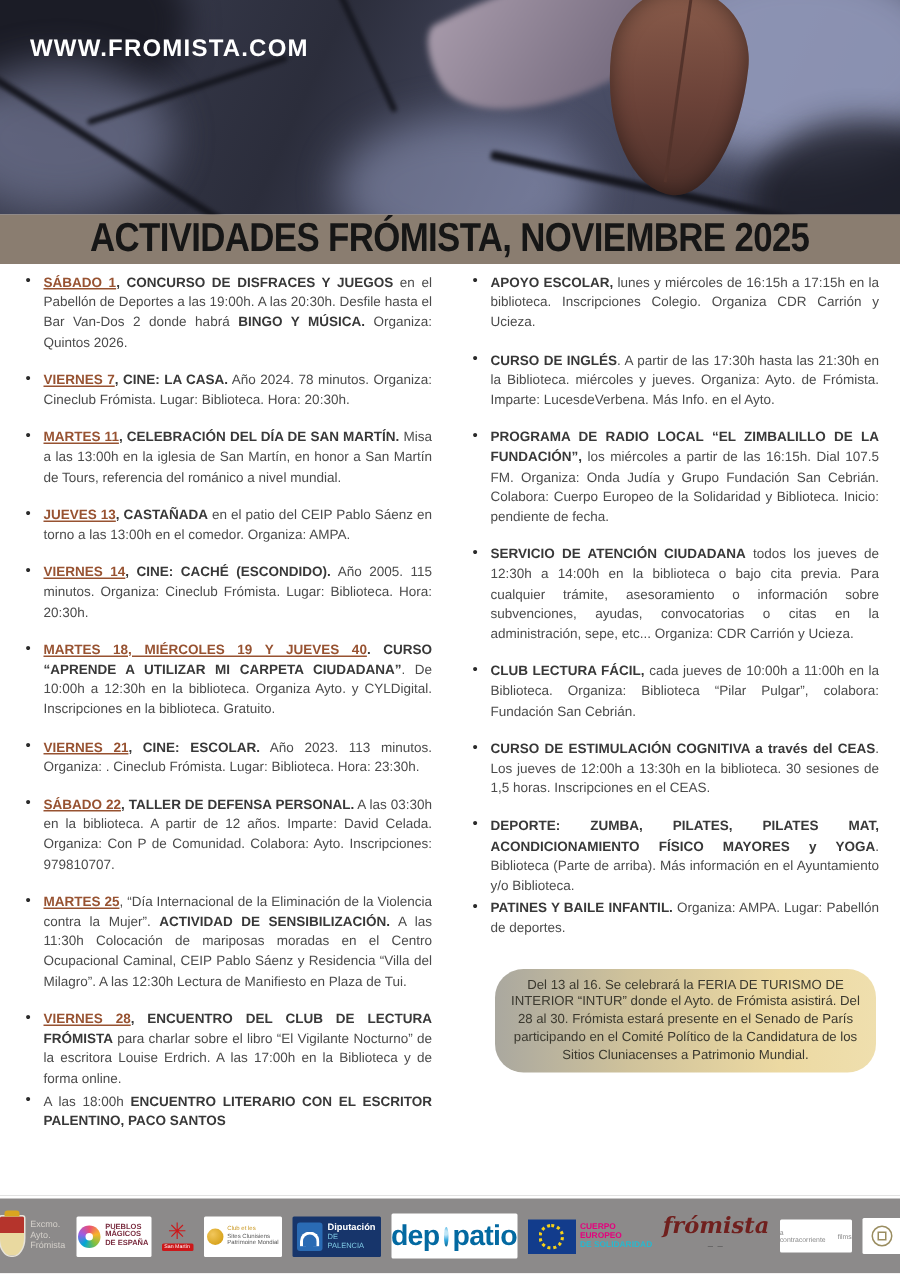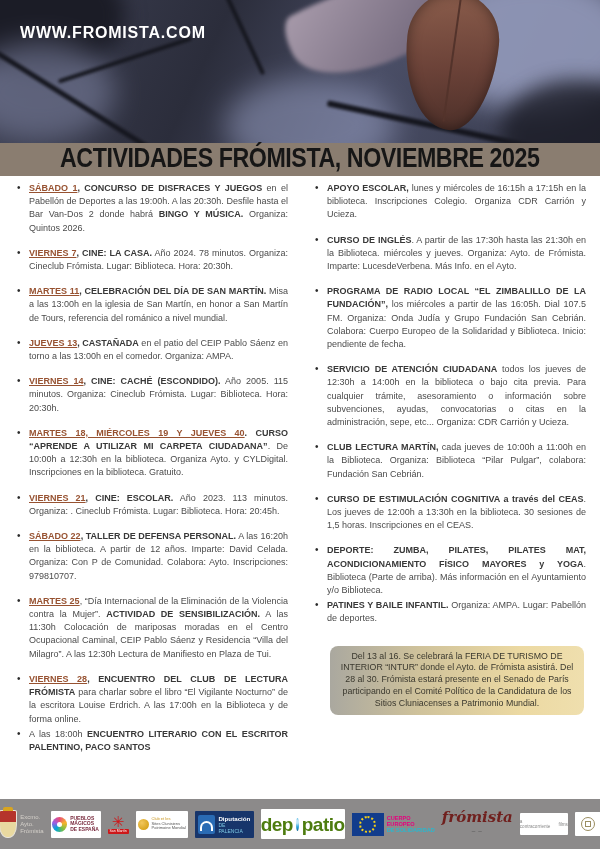--- a/index.html
+++ b/index.html
@@ -46,21 +46,21 @@
              display:flex; padding:6px 14px 0 16px; box-sizing:border-box; gap:26px; }
   .col { flex:1 1 0; }
   .event { position:relative; padding-left:13px; margin-bottom:12px; font-size:9px;
            line-height:13.2px; text-align:justify; color:#4b4b4b; }
   .event::before { content:"•"; position:absolute; left:1px; top:-1px; color:#2b2b2b; font-size:10px; }
   .event.tight { margin-bottom:2px; }
   .seg-date   { color:#975231; font-weight:bold; text-decoration:underline; }
   .seg-bold   { font-weight:bold; color:#383838; }
   .seg-normal { color:#4b4b4b; }
 
-  .notice-box { margin:20px 2px 0 16px; padding:5px 9px; border-radius:8px;
+  .notice-box { margin:20px 2px 0 16px; padding:5px 9px; border-radius:19px;
                 background:linear-gradient(90deg,#aaa89f 0%,#cfc29b 35%,#ecd9a2 75%,#efdfae 100%);
                 font-size:8.8px; line-height:11.8px; color:#3a382e; text-align:center; }
 
   
   .footer { position:absolute; left:0; bottom:0; width:600px; height:52px; background:#8c8a8a;
             border-top:2px solid #ffffff; display:flex; align-items:center; justify-content:center;
             gap:7px; box-sizing:border-box; padding:0 8px; }
   .lg { display:flex; align-items:center; gap:3px; flex:0 0 auto; }
   .whitebox { background:#ffffff; border-radius:1px; display:flex; align-items:center;
               justify-content:center; gap:3px; }
@@ -88,21 +88,21 @@
 
   .dip { background:#17356b; width:62px; height:27px; border-radius:1px; display:flex;
          align-items:center; gap:3px; padding:0 3px; box-sizing:border-box; }
   .dip-mark { width:18px; height:19px; background:#2a6bb4; border-radius:2px; display:flex;
               align-items:flex-end; justify-content:center; }
   .dip-arc { width:9px; height:8px; border:2.5px solid #fff; border-bottom:none;
              border-radius:7px 7px 0 0; margin-bottom:3px; }
   .dip-l1 { font-size:6.2px; font-weight:bold; color:#ffffff; line-height:7px; }
   .dip-l2 { font-size:5px; color:#7ec8e3; line-height:6px; }
 
-  .dep-text { color:#4d7c0f; font-weight:bold; font-size:19px; letter-spacing:-.5px; line-height:19px; }
+  .dep-text { color:#0369a1; font-weight:bold; font-size:19px; letter-spacing:-.5px; line-height:19px; }
   .dep-globe { display:inline-block; width:13px; height:13px; border-radius:50%; vertical-align:-1px;
                background:radial-gradient(circle at 35% 30%,#bfe6f7 15%,#2aa3dc 55%,#12688f 100%); }
 
   .eu-flag { width:32px; height:23px; background:#123c8c; display:flex; align-items:center; justify-content:center; }
   .eu-stars { width:13px; height:13px; border-radius:50%; border:2px dotted #f7d117; }
   .eu-lines { font-size:5.6px; line-height:6.2px; font-weight:bold; }
   .eu-lines .mag { color:#e6007e; }
   .eu-lines .cy  { color:#29b8ce; }
 
   .frobrand { font-family:"DejaVu Serif","Liberation Serif",serif; font-style:italic; font-weight:bold;
@@ -143,34 +143,34 @@
 
   <div class="content">
     <div class="col">
       <div>
           <div class="event"><span class="seg-date">SÁBADO 1</span><span class="seg-bold">, CONCURSO DE DISFRACES Y JUEGOS</span><span class="seg-normal"> en el Pabellón de Deportes a las 19:00h. A las 20:30h. Desfile hasta el Bar Van-Dos 2 donde habrá </span><span class="seg-bold">BINGO Y MÚSICA.</span><span class="seg-normal"> Organiza: Quintos 2026.</span></div>
           <div class="event"><span class="seg-date">VIERNES 7</span><span class="seg-bold">, CINE: LA CASA.</span><span class="seg-normal"> Año 2024.  78 minutos. Organiza: Cineclub Frómista. Lugar: Biblioteca. Hora: 20:30h.</span></div>
           <div class="event"><span class="seg-date">MARTES 11</span><span class="seg-bold">, CELEBRACIÓN DEL DÍA DE SAN MARTÍN.</span><span class="seg-normal"> Misa a las 13:00h en la iglesia de San Martín, en honor a San Martín de Tours, referencia del románico a nivel mundial.</span></div>
           <div class="event"><span class="seg-date">JUEVES 13</span><span class="seg-bold">, CASTAÑADA</span><span class="seg-normal"> en el patio del CEIP Pablo Sáenz en torno a las 13:00h en el comedor. Organiza: AMPA.</span></div>
           <div class="event"><span class="seg-date">VIERNES 14</span><span class="seg-bold">, CINE: CACHÉ (ESCONDIDO).</span><span class="seg-normal"> Año 2005. 115 minutos. Organiza: Cineclub Frómista. Lugar: Biblioteca. Hora: 20:30h.</span></div>
           <div class="event"><span class="seg-date">MARTES 18, MIÉRCOLES 19 Y JUEVES 40</span><span class="seg-bold">. CURSO “APRENDE A UTILIZAR MI CARPETA CIUDADANA”</span><span class="seg-normal">. De 10:00h a 12:30h en la biblioteca. Organiza Ayto. y CYLDigital. Inscripciones en la biblioteca. Gratuito.</span></div>
-          <div class="event"><span class="seg-date">VIERNES 21</span><span class="seg-bold">, CINE: ESCOLAR.</span><span class="seg-normal"> Año 2023. 113 minutos. Organiza: . Cineclub Frómista. Lugar: Biblioteca. Hora: 20:45h.</span></div>
-          <div class="event"><span class="seg-date">SÁBADO 22</span><span class="seg-bold">, TALLER DE DEFENSA PERSONAL.</span><span class="seg-normal"> A las 16:20h en la biblioteca. A partir de 12 años. Imparte: David Celada. Organiza: Con P de Comunidad. Colabora: Ayto. Inscripciones: 979810707.</span></div>
+          <div class="event"><span class="seg-date">VIERNES 21</span><span class="seg-bold">, CINE: ESCOLAR.</span><span class="seg-normal"> Año 2023. 113 minutos. Organiza: . Cineclub Frómista. Lugar: Biblioteca. Hora: 23:30h.</span></div>
+          <div class="event"><span class="seg-date">SÁBADO 22</span><span class="seg-bold">, TALLER DE DEFENSA PERSONAL.</span><span class="seg-normal"> A las 03:30h en la biblioteca. A partir de 12 años. Imparte: David Celada. Organiza: Con P de Comunidad. Colabora: Ayto. Inscripciones: 979810707.</span></div>
           <div class="event"><span class="seg-date">MARTES 25</span><span class="seg-normal">,  “Día Internacional de la Eliminación de la Violencia contra la Mujer”. </span><span class="seg-bold">ACTIVIDAD DE SENSIBILIZACIÓN.</span><span class="seg-normal"> A las 11:30h Colocación de mariposas moradas en el Centro Ocupacional Caminal, CEIP Pablo Sáenz y Residencia “Villa del Milagro”. A las 12:30h Lectura de Manifiesto en Plaza de Tui.</span></div>
           <div class="event tight"><span class="seg-date">VIERNES 28</span><span class="seg-bold">, ENCUENTRO DEL CLUB DE LECTURA FRÓMISTA</span><span class="seg-normal"> para charlar sobre el libro “El Vigilante Nocturno” de la escritora Louise Erdrich.  A las 17:00h en la Biblioteca y de forma online.</span></div>
           <div class="event"><span class="seg-normal">A las 18:00h </span><span class="seg-bold">ENCUENTRO LITERARIO CON EL ESCRITOR PALENTINO, PACO SANTOS</span></div>
         </div>
     </div>
     <div class="col">
       <div>
           <div class="event"><span class="seg-bold">APOYO ESCOLAR,</span><span class="seg-normal"> lunes y miércoles de 16:15h a 17:15h en la biblioteca. Inscripciones Colegio. Organiza CDR Carrión y Ucieza.</span></div>
           <div class="event"><span class="seg-bold">CURSO DE INGLÉS</span><span class="seg-normal">. A partir de las 17:30h hasta las 21:30h en la Biblioteca. miércoles y jueves. Organiza: Ayto. de Frómista. Imparte: LucesdeVerbena. Más Info. en el Ayto.</span></div>
-          <div class="event"><span class="seg-bold">PROGRAMA DE RADIO LOCAL “EL ZIMBALILLO DE LA FUNDACIÓN”,</span><span class="seg-normal"> los miércoles a partir de las 16:05h. Dial 107.5 FM. Organiza: Onda Judía y Grupo Fundación San Cebrián. Colabora: Cuerpo Europeo de la Solidaridad y Biblioteca. Inicio: pendiente de fecha.</span></div>
+          <div class="event"><span class="seg-bold">PROGRAMA DE RADIO LOCAL “EL ZIMBALILLO DE LA FUNDACIÓN”,</span><span class="seg-normal"> los miércoles a partir de las 16:15h. Dial 107.5 FM. Organiza: Onda Judía y Grupo Fundación San Cebrián. Colabora: Cuerpo Europeo de la Solidaridad y Biblioteca. Inicio: pendiente de fecha.</span></div>
           <div class="event"><span class="seg-bold">SERVICIO DE ATENCIÓN CIUDADANA</span><span class="seg-normal"> todos los jueves de 12:30h a 14:00h en la biblioteca o bajo cita previa. Para cualquier trámite, asesoramiento o información sobre subvenciones, ayudas, convocatorias o citas en la administración, sepe, etc... Organiza: CDR Carrión y Ucieza.</span></div>
-          <div class="event"><span class="seg-bold">CLUB LECTURA MARTÍN,</span><span class="seg-normal"> cada jueves de 10:00h a 11:00h en la Biblioteca. Organiza: Biblioteca “Pilar Pulgar”, colabora: Fundación San Cebrián.</span></div>
+          <div class="event"><span class="seg-bold">CLUB LECTURA FÁCIL,</span><span class="seg-normal"> cada jueves de 10:00h a 11:00h en la Biblioteca. Organiza: Biblioteca “Pilar Pulgar”, colabora: Fundación San Cebrián.</span></div>
           <div class="event"><span class="seg-bold">CURSO DE ESTIMULACIÓN COGNITIVA a través del CEAS</span><span class="seg-normal">. Los jueves de 12:00h a 13:30h en la biblioteca. 30 sesiones de 1,5 horas. Inscripciones en el CEAS.</span></div>
           <div class="event tight"><span class="seg-bold">DEPORTE: ZUMBA, PILATES, PILATES MAT, ACONDICIONAMIENTO FÍSICO MAYORES y YOGA</span><span class="seg-normal">. Biblioteca (Parte de arriba). Más información en el Ayuntamiento y/o Biblioteca.</span></div>
           <div class="event"><span class="seg-bold">PATINES Y BAILE INFANTIL.</span><span class="seg-normal"> Organiza: AMPA. Lugar: Pabellón de deportes.</span></div>
         </div>
       <div class="notice-box">Del 13 al 16.  Se celebrará la FERIA DE TURISMO DE INTERIOR “INTUR” donde el Ayto. de Frómista asistirá. Del 28 al 30. Frómista estará presente en el Senado de París participando en el Comité Político de la Candidatura de los Sitios Cluniacenses a Patrimonio Mundial.</div>
     </div>
   </div>
 
   <div class="footer">
 

